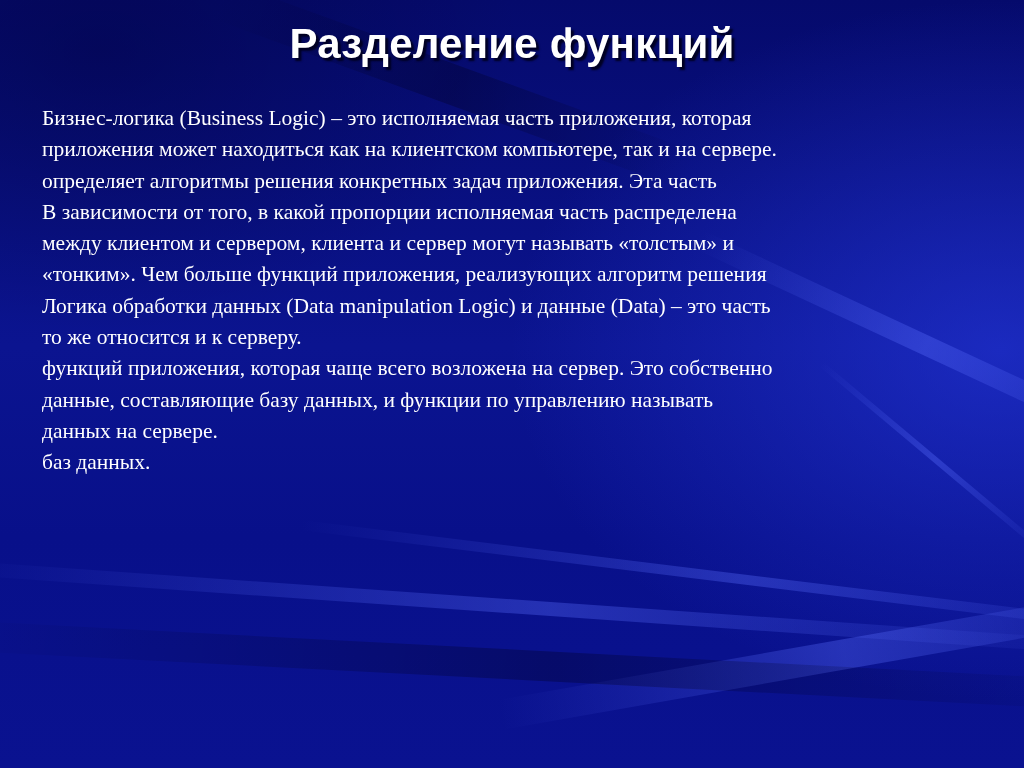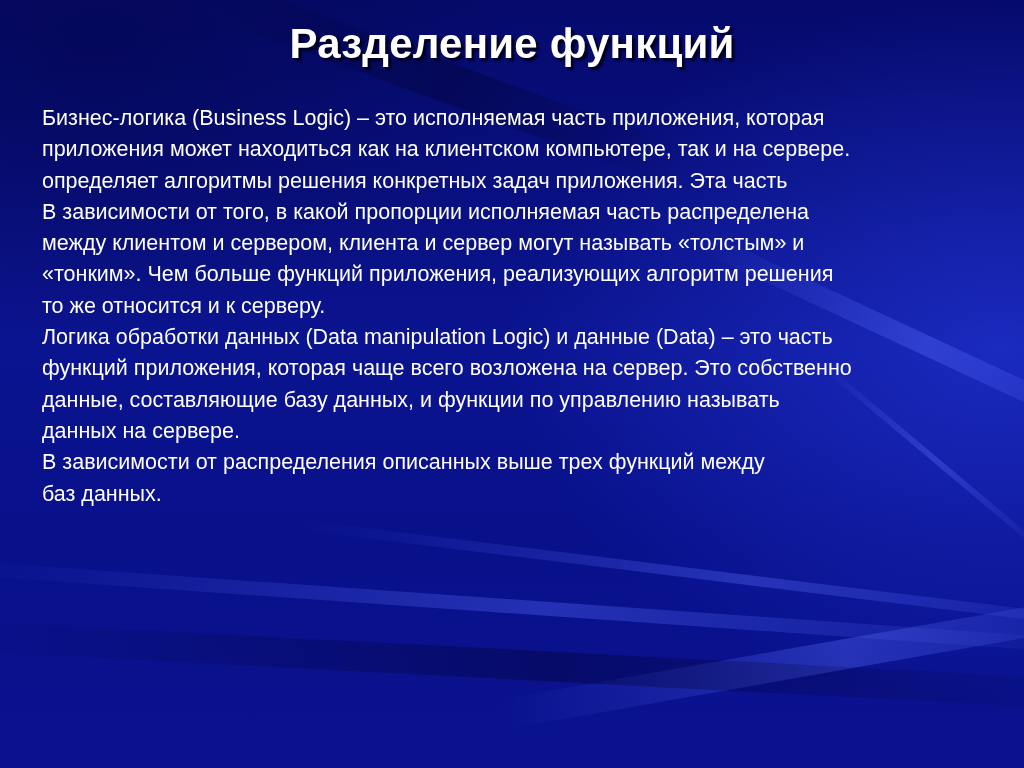--- a/index.html
+++ b/index.html
@@ -27,21 +27,21 @@
     position: absolute; left: 0; right: 0; top: 20px;
     text-align: center; color: #ffffff;
     font-size: 42px; font-weight: bold;
     text-shadow: 3px 3px 2px #000022;
     letter-spacing: 0.2px;
   }
   .body-text {
     position: absolute; left: 42px; top: 103px; width: 970px;
     color: #ffffff; font-size: 21.5px; line-height: 31.3px;
   }
-  .line { white-space: nowrap; display: block; }
+  .line { white-space: nowrap; display: block; font-family: Liberation Serif, serif; }
 </style>
 </head>
 <body>
 
 <div class="bg">
   <div class="ray" style="left:-50px;top:560px;width:1200px;height:14px;transform:rotate(4deg);"></div>
   <div class="ray" style="left:300px;top:520px;width:900px;height:10px;transform:rotate(7deg);"></div>
   <div class="ray" style="left:500px;top:700px;width:700px;height:30px;transform:rotate(-10deg);"></div>
   <div class="ray" style="left:820px;top:360px;width:300px;height:6px;transform:rotate(40deg);"></div>
   <div class="ray" style="left:700px;top:230px;width:500px;height:20px;transform:rotate(25deg);"></div>
@@ -52,21 +52,20 @@
 <div class="slide">
   <div class="title">Разделение функций</div>
 
   <div class="body-text">
     <span class="line">Бизнес-логика (Business Logic) – это исполняемая часть приложения, которая</span>
     <span class="line">приложения может находиться как на клиентском компьютере, так и на сервере.</span>
     <span class="line">определяет алгоритмы решения конкретных задач приложения. Эта часть</span>
     <span class="line">В зависимости от того, в какой пропорции исполняемая часть распределена</span>
     <span class="line">между клиентом и сервером, клиента и сервер могут называть «толстым» и</span>
     <span class="line">«тонким». Чем больше функций приложения, реализующих алгоритм решения</span>
+    <span class="line">Логика обработки данных (Data manipulation Logic) и данные (Data) – это часть</span>
     <span class="line">то же относится и к серверу.</span>
-    <span class="line">Логика обработки данных (Data manipulation Logic) и данные (Data) – это часть</span>
     <span class="line">функций приложения, которая чаще всего возложена на сервер. Это собственно</span>
     <span class="line">данные, составляющие базу данных, и функции по управлению называть</span>
     <span class="line">данных на сервере.</span>
-    <span class="line">В зависимости от распределения описанных выше трех функций между</span>
     <span class="line">баз данных.</span>
   </div>
 </div>
 
 </body></html>

